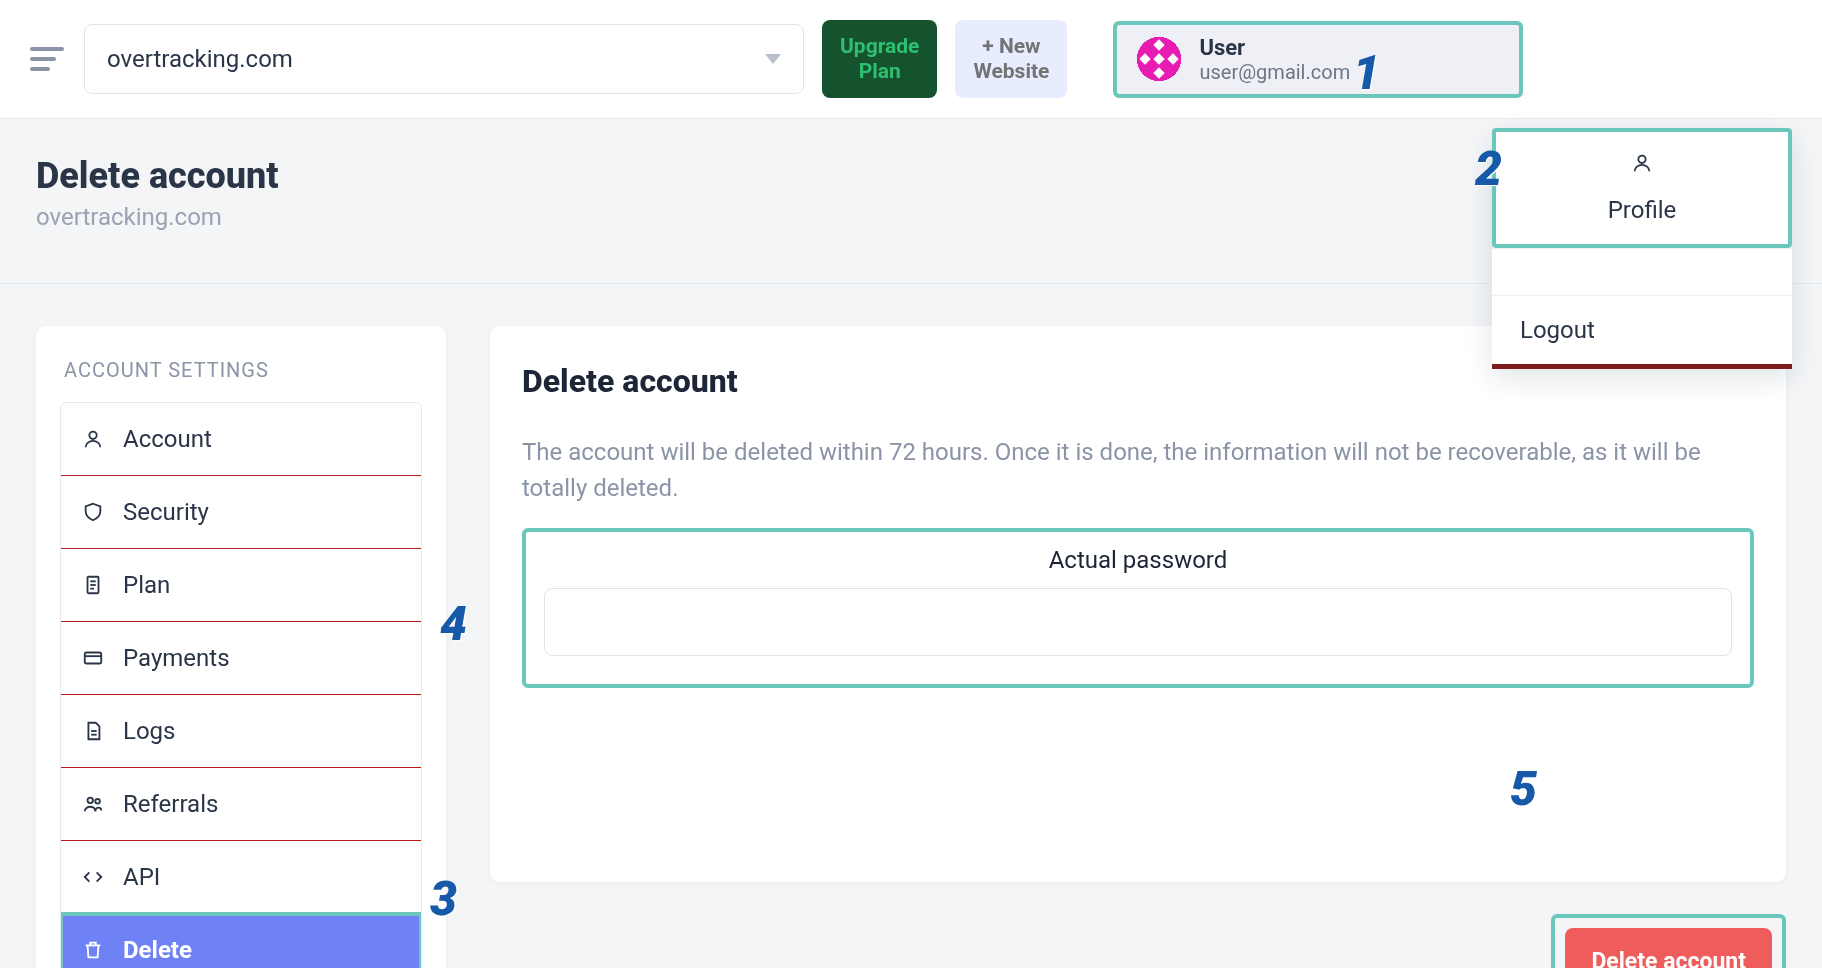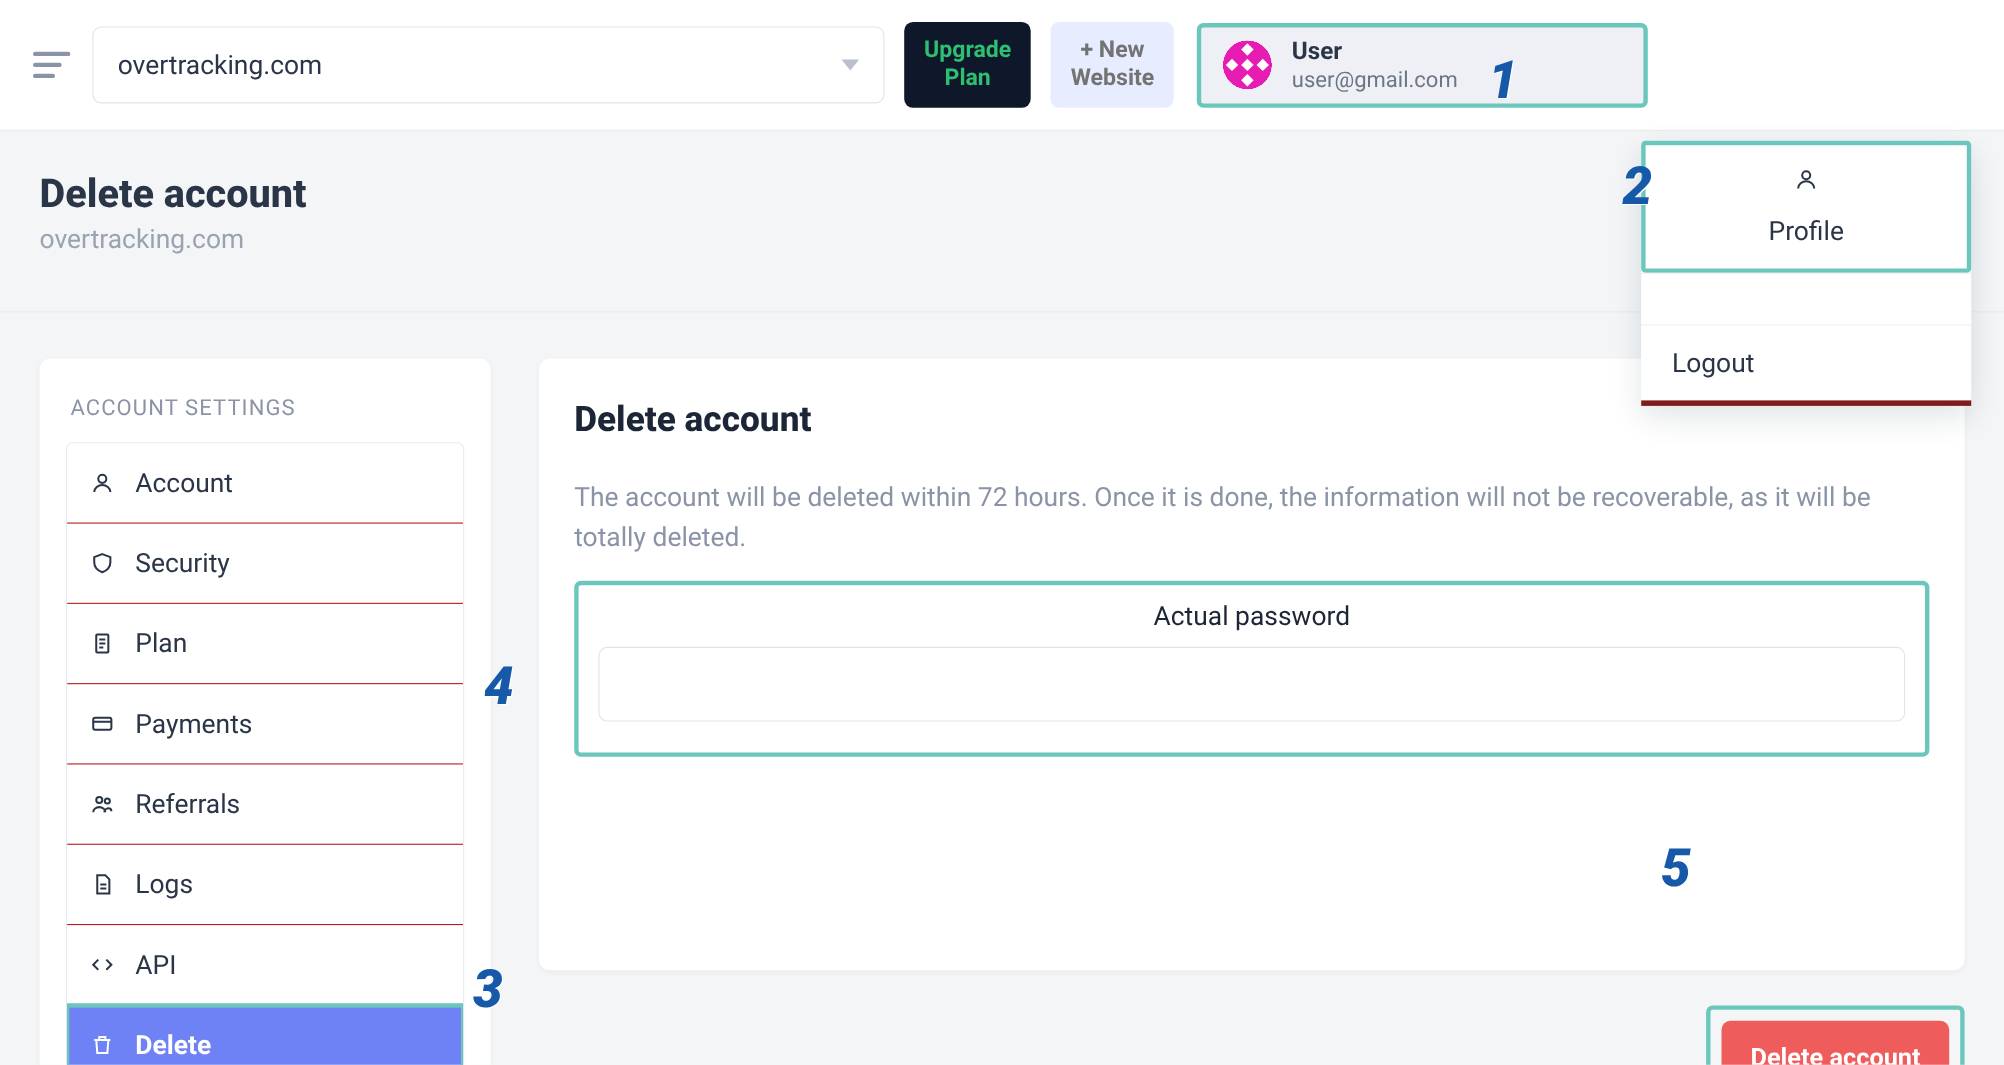--- a/index.html
+++ b/index.html
@@ -40,31 +40,31 @@
   font-size: 24px;
   color: #2a3547;
 }
 .caret-down { width: 0; height: 0; border-left: 8px solid transparent; border-right: 8px solid transparent; border-top: 10px solid #b8c0cc; }
 
 .usage-wrap { display: flex; flex-direction: column; gap: 8px; margin-left: 10px;}
 .usage-bar { width: 180px; height: 18px; background: #e6eaf0; border-radius: 10px; }
 .usage-text { font-size: 20px; color: #8a94a6; text-align: center; }
 
 .btn-upgrade {
-  background: #0f172a; color: #2fbf71; border-radius: 8px;
+  background: #14532d; color: #2fbf71; border-radius: 8px;
   padding: 14px 18px; font-weight: 700; font-size: 21px; text-align: center; line-height: 1.2;
 }
 .btn-add-website {
   background: #e7ecff; color: #737373; border-radius: 8px;
   padding: 14px 18px; font-weight: 700; font-size: 21px; text-align: center; line-height: 1.2;
 }
 .user-box {
   background: #eef0f6; border: 4px solid #6bc7bb; border-radius: 6px;
   padding: 10px 18px; display: flex; align-items: center; gap: 16px;
-  width: 410px; margin-left: 3px;
+  width: 410px; margin-left: 28px;
 }
 .avatar {
   width: 48px; height: 48px; border-radius: 50%;
   background:
     radial-gradient(circle at 50% 50%, #e61cb3 0 22px, transparent 22px);
   display:flex; align-items:center; justify-content:center;
 }
 .avatar svg { width: 48px; height: 48px; }
 .user-box .uname { font-weight: 700; font-size: 22px; color: #2a3547;}
 .user-box .uemail { font-size: 20px; color: #6c7685;}
@@ -275,37 +275,37 @@
             <svg width="22" height="22" viewBox="0 0 24 24">
               <rect x="3" y="6" width="18" height="12" rx="2"></rect>
               <line x1="3" y1="10" x2="21" y2="10"></line>
             </svg>
           </span>
         <span>Payments</span>
       </div>
       <div class="nav-item">
         <span class="nav-icon ico">
             <svg width="22" height="22" viewBox="0 0 24 24">
+              <path d="M7 3h8l4 4v14H7z"></path>
+              <line x1="10" y1="12" x2="16" y2="12"></line>
+              <line x1="10" y1="16" x2="16" y2="16"></line>
+            </svg>
+          </span>
+        <span>Logs</span>
+      </div>
+      <div class="nav-item">
+        <span class="nav-icon ico">
+            <svg width="22" height="22" viewBox="0 0 24 24">
               <circle cx="9" cy="8" r="3"></circle>
               <circle cx="17" cy="9" r="2.5"></circle>
               <path d="M3 20c0-3 3-5 6-5s6 2 6 5"></path>
               <path d="M14 20c0-2 2-4 4-4s3 1 3 3"></path>
             </svg>
           </span>
         <span>Referrals</span>
-      </div>
-      <div class="nav-item">
-        <span class="nav-icon ico">
-            <svg width="22" height="22" viewBox="0 0 24 24">
-              <path d="M7 3h8l4 4v14H7z"></path>
-              <line x1="10" y1="12" x2="16" y2="12"></line>
-              <line x1="10" y1="16" x2="16" y2="16"></line>
-            </svg>
-          </span>
-        <span>Logs</span>
       </div>
       <div class="nav-item">
         <span class="nav-icon ico">
             <svg width="22" height="22" viewBox="0 0 24 24">
               <polyline points="8 7 3 12 8 17"></polyline>
               <polyline points="16 7 21 12 16 17"></polyline>
             </svg>
           </span>
         <span>API</span>
       </div>

